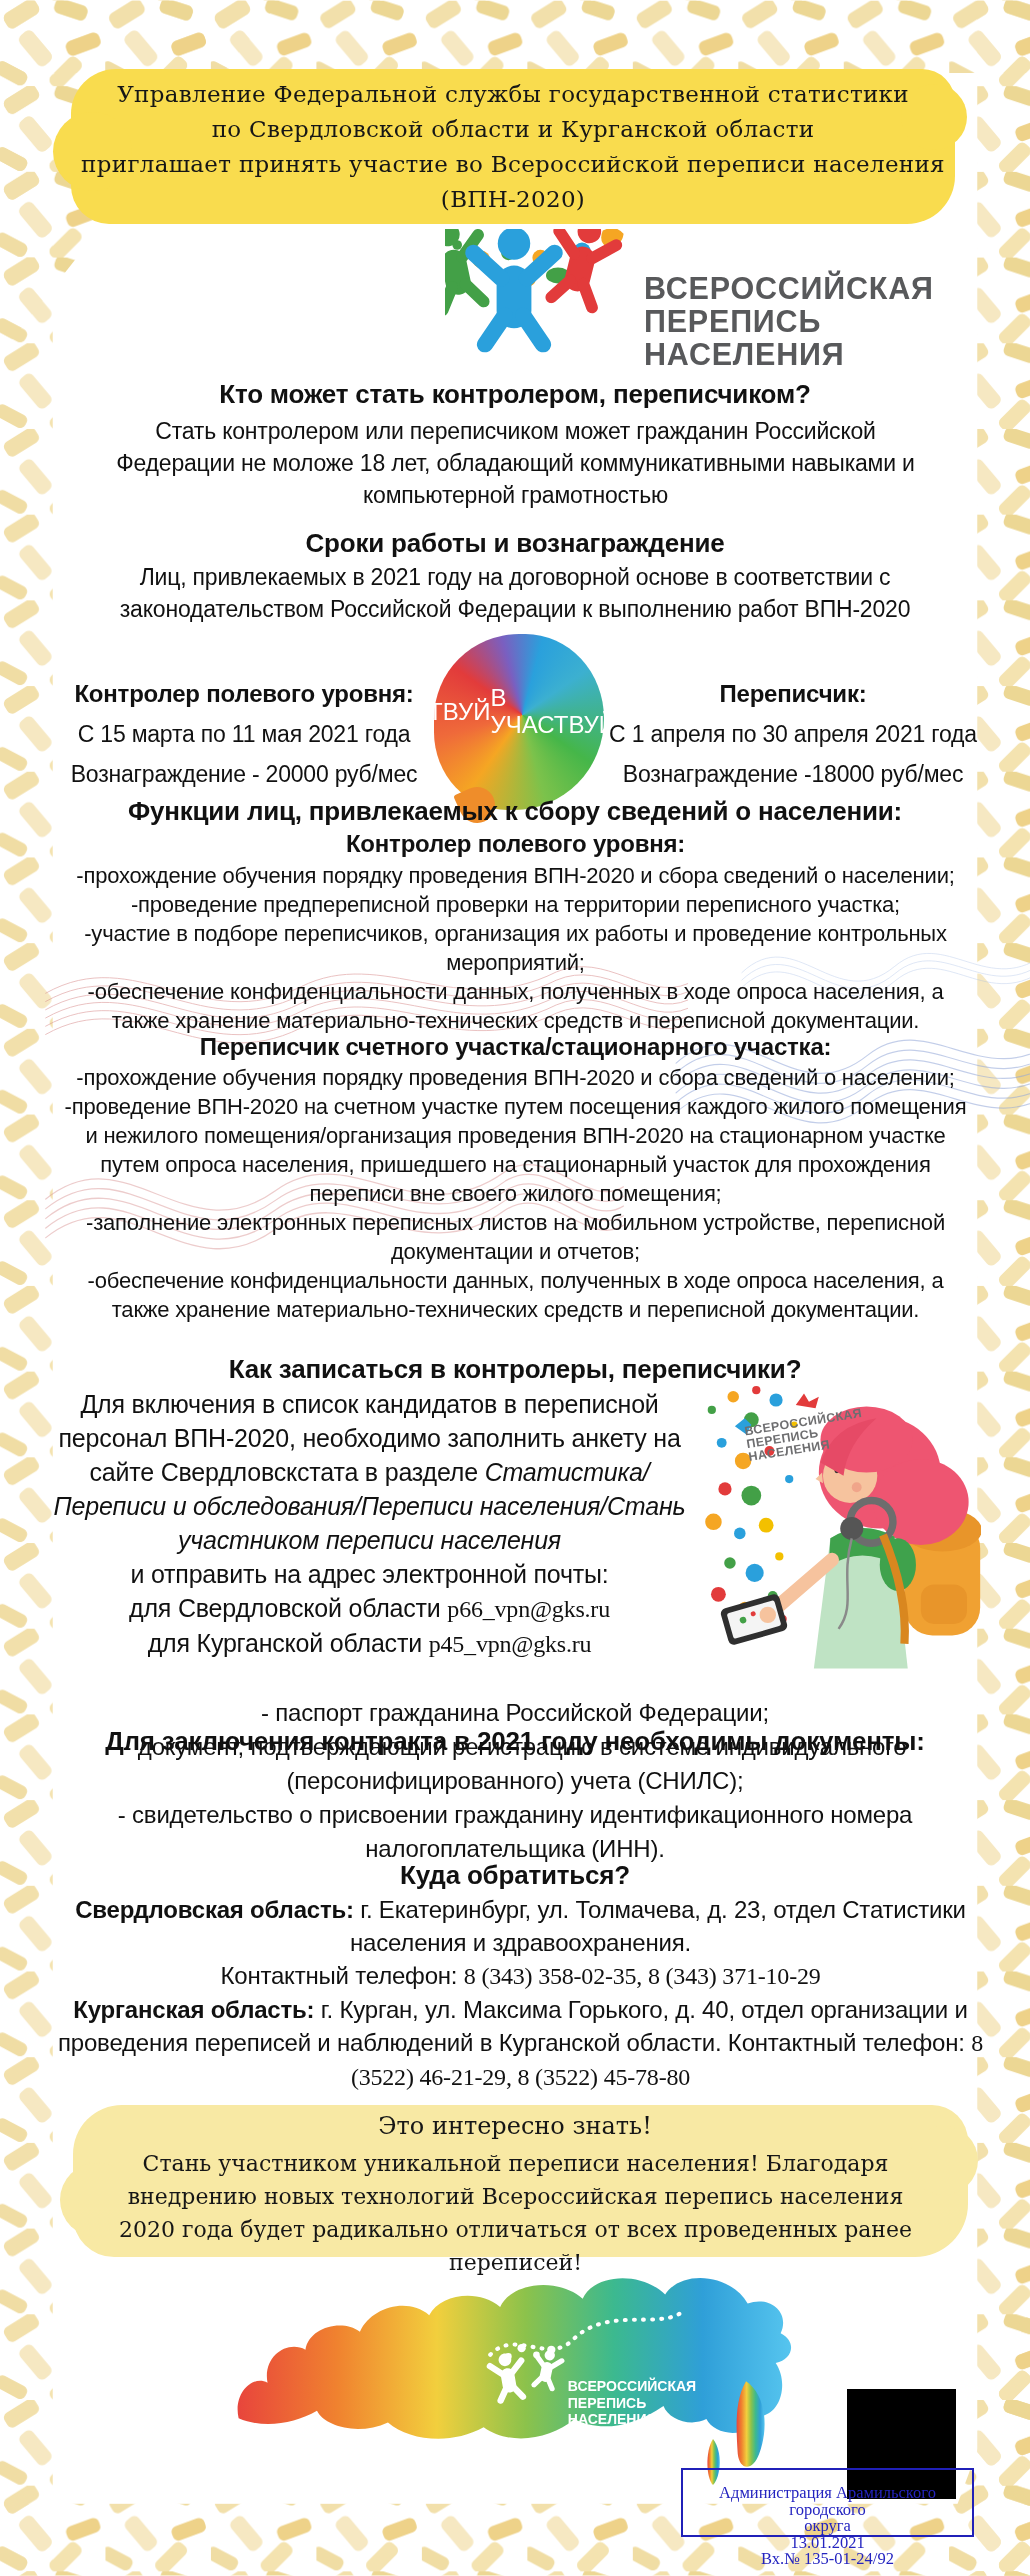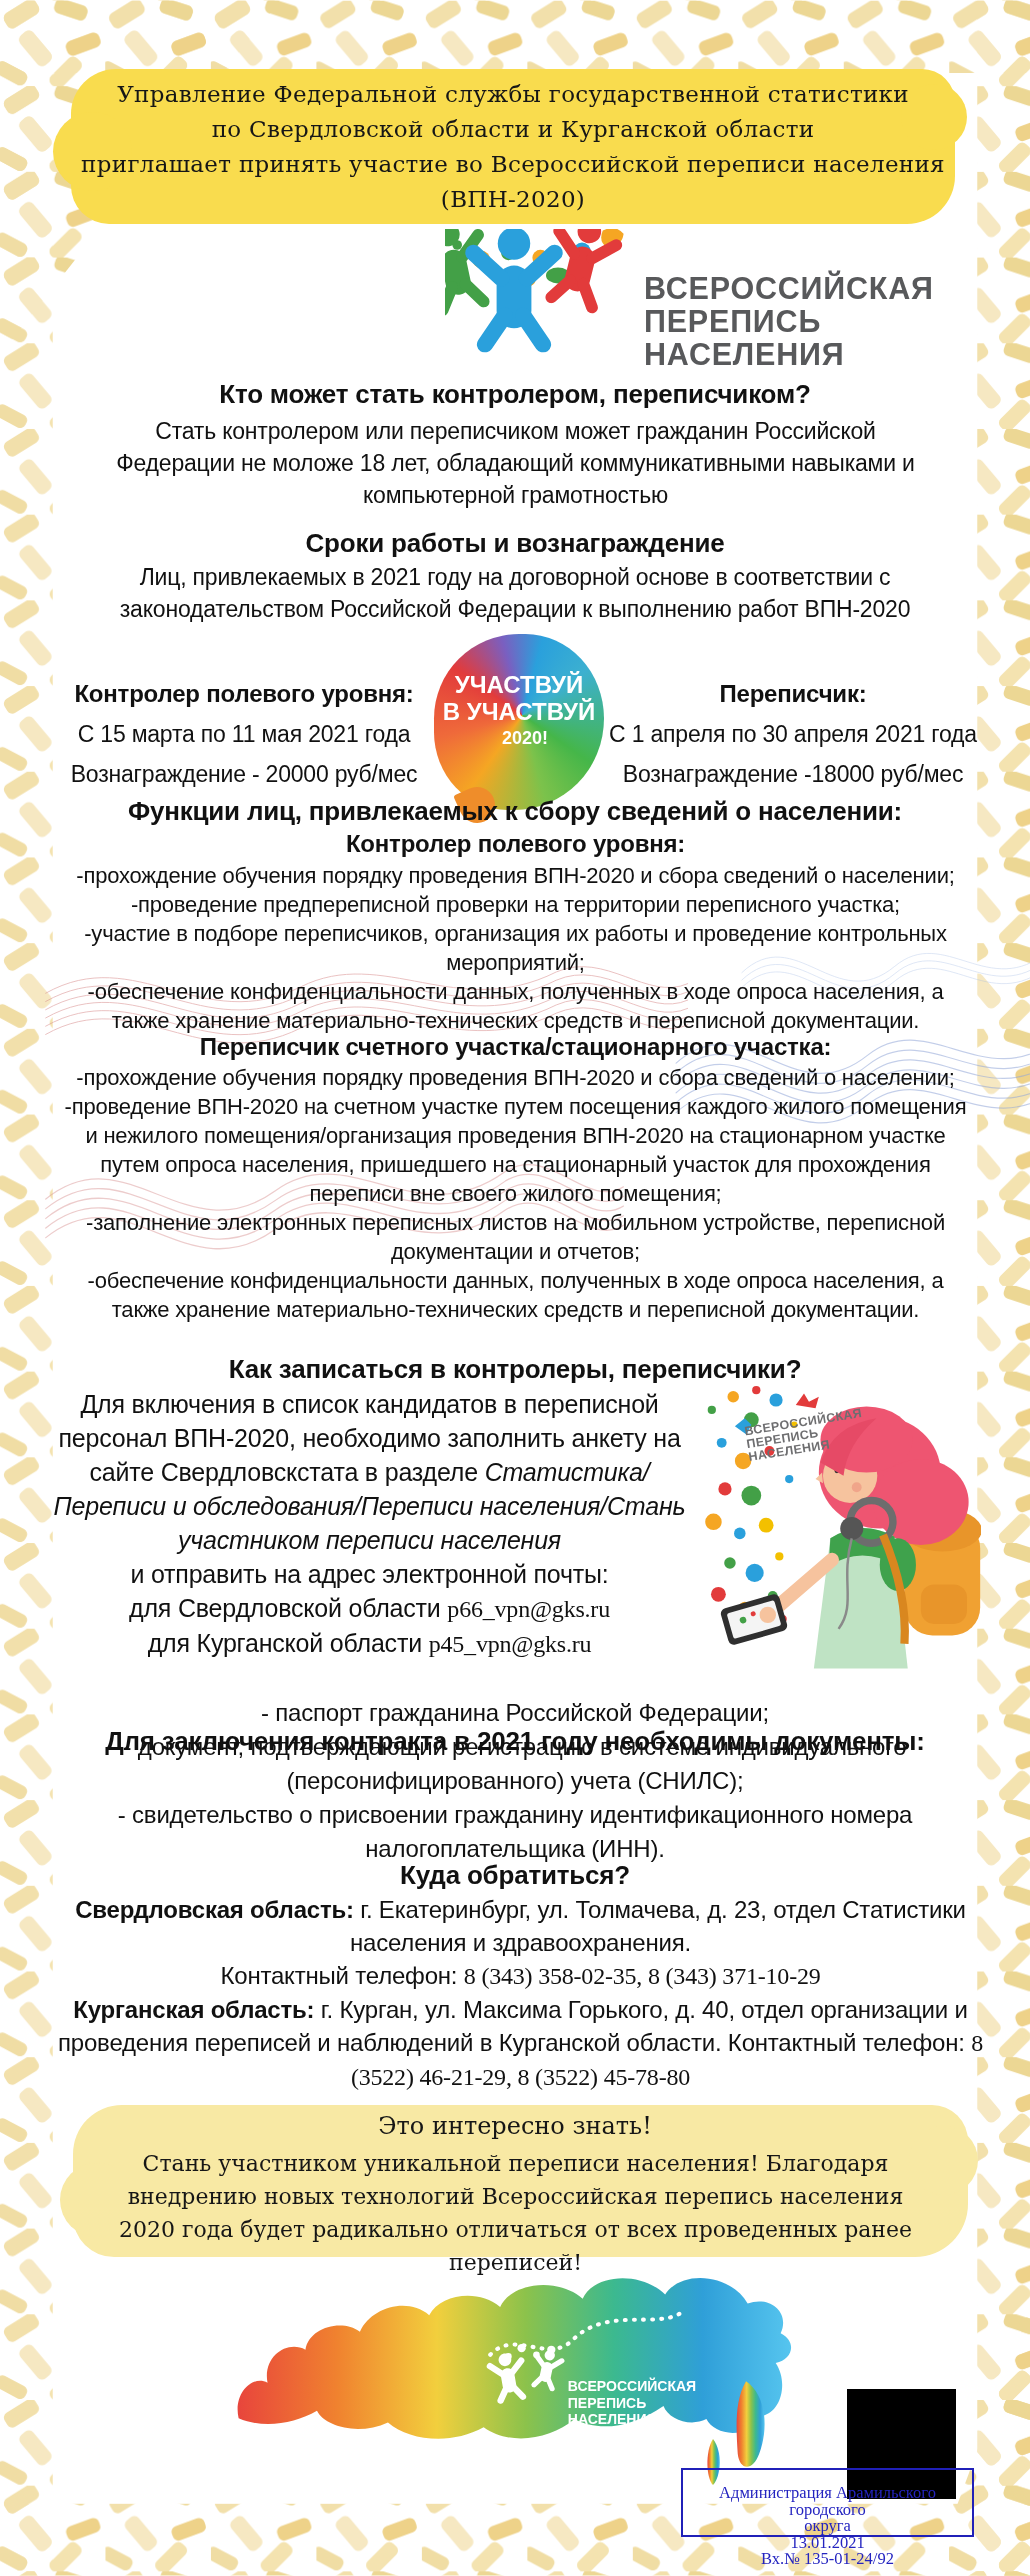--- a/index.html
+++ b/index.html
@@ -26,22 +26,22 @@
   
   .role-col{position:absolute;text-align:center;font-size:23px;line-height:40px;color:#111;z-index:2;letter-spacing:-0.2px;}
   .role-col .t{font-weight:bold;font-size:24px;}
   .badge{position:absolute;left:434px;top:634px;width:170px;height:176px;z-index:2;
      border-radius:52% 48% 55% 45% / 50% 50% 54% 46%;
      background:conic-gradient(from 15deg at 52% 46%,
         #2aa0dc 0deg,#3cb0d0 40deg,#45b649 110deg,#7cc24b 150deg,
         #f5a623 200deg,#ef6a3a 240deg,#e23b3b 290deg,#7a5fc0 330deg,#2aa0dc 360deg);}
   .badge::after{content:"";position:absolute;left:25px;bottom:-13px;width:36px;height:36px;background:#ef8d2a;
      border-radius:3.3px 60% 60% 60%;transform:rotate(-24deg);z-index:-1;}
-  .badge-inner{position:absolute;inset:0;display:flex;flex-direction:column;justify-content:center;align-items:center;
-     color:#fff;font-weight:bold;line-height:27px;padding-bottom:21.4px;}
+  .badge-inner{position:absolute;inset:0;display:flex;flex-direction:row;justify-content:center;align-items:center;
+     color:#fff;font-weight:normal;line-height:27px;padding-bottom:21.4px;}
   .badge-inner .b1,.badge-inner .b2{font-size:24px;}
   .badge-inner .b3{font-size:18px;margin-left:12px;}
   
   .apply-body{position:absolute;left:43px;top:1387px;width:653px;text-align:center;
      font-size:25px;line-height:34px;color:#111;letter-spacing:-0.2px;z-index:2;}
   .apply-body em{font-style:italic;}
   .mini-logo{position:absolute;left:746px;top:1416px;z-index:3;transform:rotate(-9deg);
      font-weight:bold;font-size:12.4px;line-height:13px;color:#6e6e70;letter-spacing:0.4px;}
   
   .blob2{position:absolute;left:73px;top:2105px;width:895px;height:152px;z-index:1;

